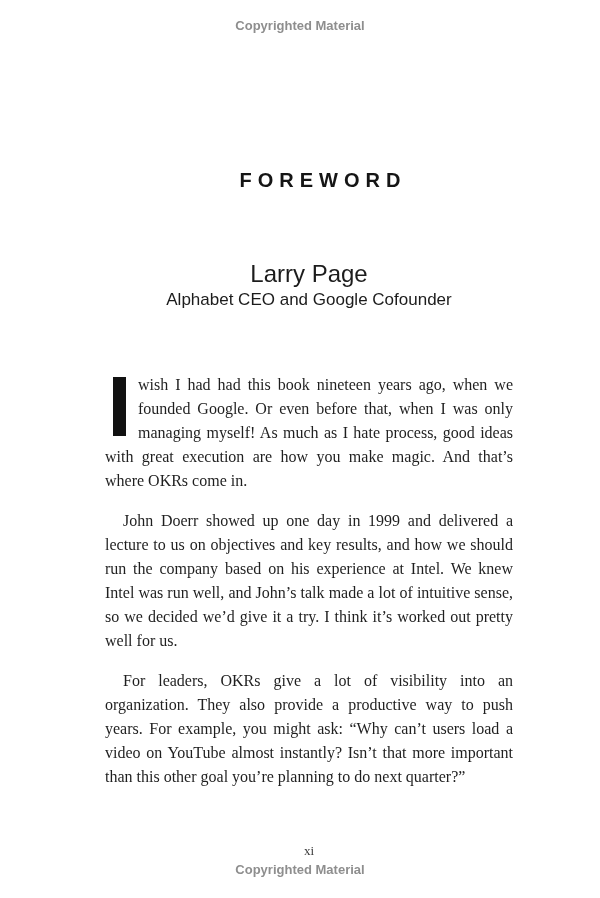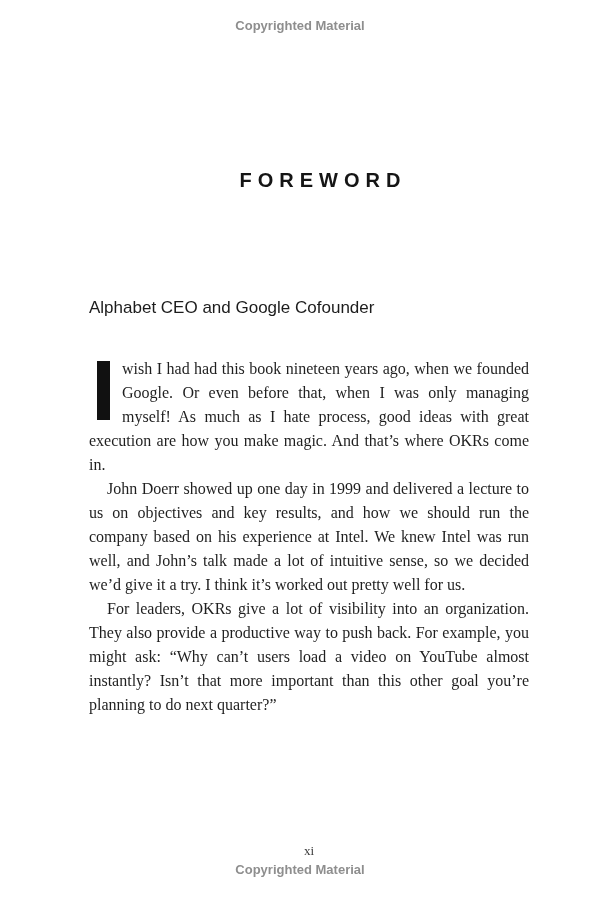--- a/index.html
+++ b/index.html
@@ -48,40 +48,41 @@
     left: 89px;
     width: 440px;
     text-align: center;
     font-family: "Liberation Sans", sans-serif;
     font-size: 24px;
     font-weight: 400;
     color: #1c1c1c;
   }
   .author-role {
     position: absolute;
-    top: 298px;
+    top: 290px;
     left: 89px;
     width: 440px;
+    text-align: center;
     font-family: "Liberation Sans", sans-serif;
     font-size: 17px;
     font-weight: 400;
     color: #1c1c1c;
   }
   .body-text {
     position: absolute;
     top: 357px;
     left: 89px;
     width: 440px;
     font-size: 16px;
     line-height: 24px;
     text-align: justify;
     color: var(--text, #1f1f1f);
   }
   .body-text p {
-    margin: 0;
+    margin: 16px;
     text-indent: 18px;
   }
   .body-text p.first {
     text-indent: 0;
   }
   .dropcap {
     float: left;
     width: 13px;
     height: 59px;
     margin: 4px 12px 0 8px;
@@ -103,26 +104,27 @@
 </style>
 </head>
 <body>
 
 <div class="page">
 
   <div class="copyright top">Copyrighted Material</div>
 
   <h1 class="chapter-title">FOREWORD</h1>
 
+  <div class="author-name">Larry Page</div>
 
   <div class="author-role">Alphabet CEO and Google Cofounder</div>
 
   <div class="body-text" id="body-text">
       <p class="para first"><span class="dropcap">I</span>wish I had had this book nineteen years ago, when we founded Google. Or even before that, when I was only managing myself! As much as I hate process, good ideas with great execution are how you make magic. And that’s where OKRs come in.</p>
       <p class="para">John Doerr showed up one day in 1999 and delivered a lecture to us on objectives and key results, and how we should run the company based on his experience at Intel. We knew Intel was run well, and John’s talk made a lot of intuitive sense, so we decided we’d give it a try. I think it’s worked out pretty well for us.</p>
-      <p class="para">For leaders, OKRs give a lot of visibility into an organization. They also provide a productive way to push back. For example, you might ask: “Why can’t users load a video on YouTube almost instantly? Isn’t that more important than this other goal you’re planning to do next quarter?”</p>
+      <p class="para">For leaders, OKRs give a lot of visibility into an organization. They also provide a productive way to push years. For example, you might ask: “Why can’t users load a video on YouTube almost instantly? Isn’t that more important than this other goal you’re planning to do next quarter?”</p>
     </div>
 
   <div class="page-number">xi</div>
 
   <div class="copyright bottom">Copyrighted Material</div>
 
 </div>
 
 </body></html>

